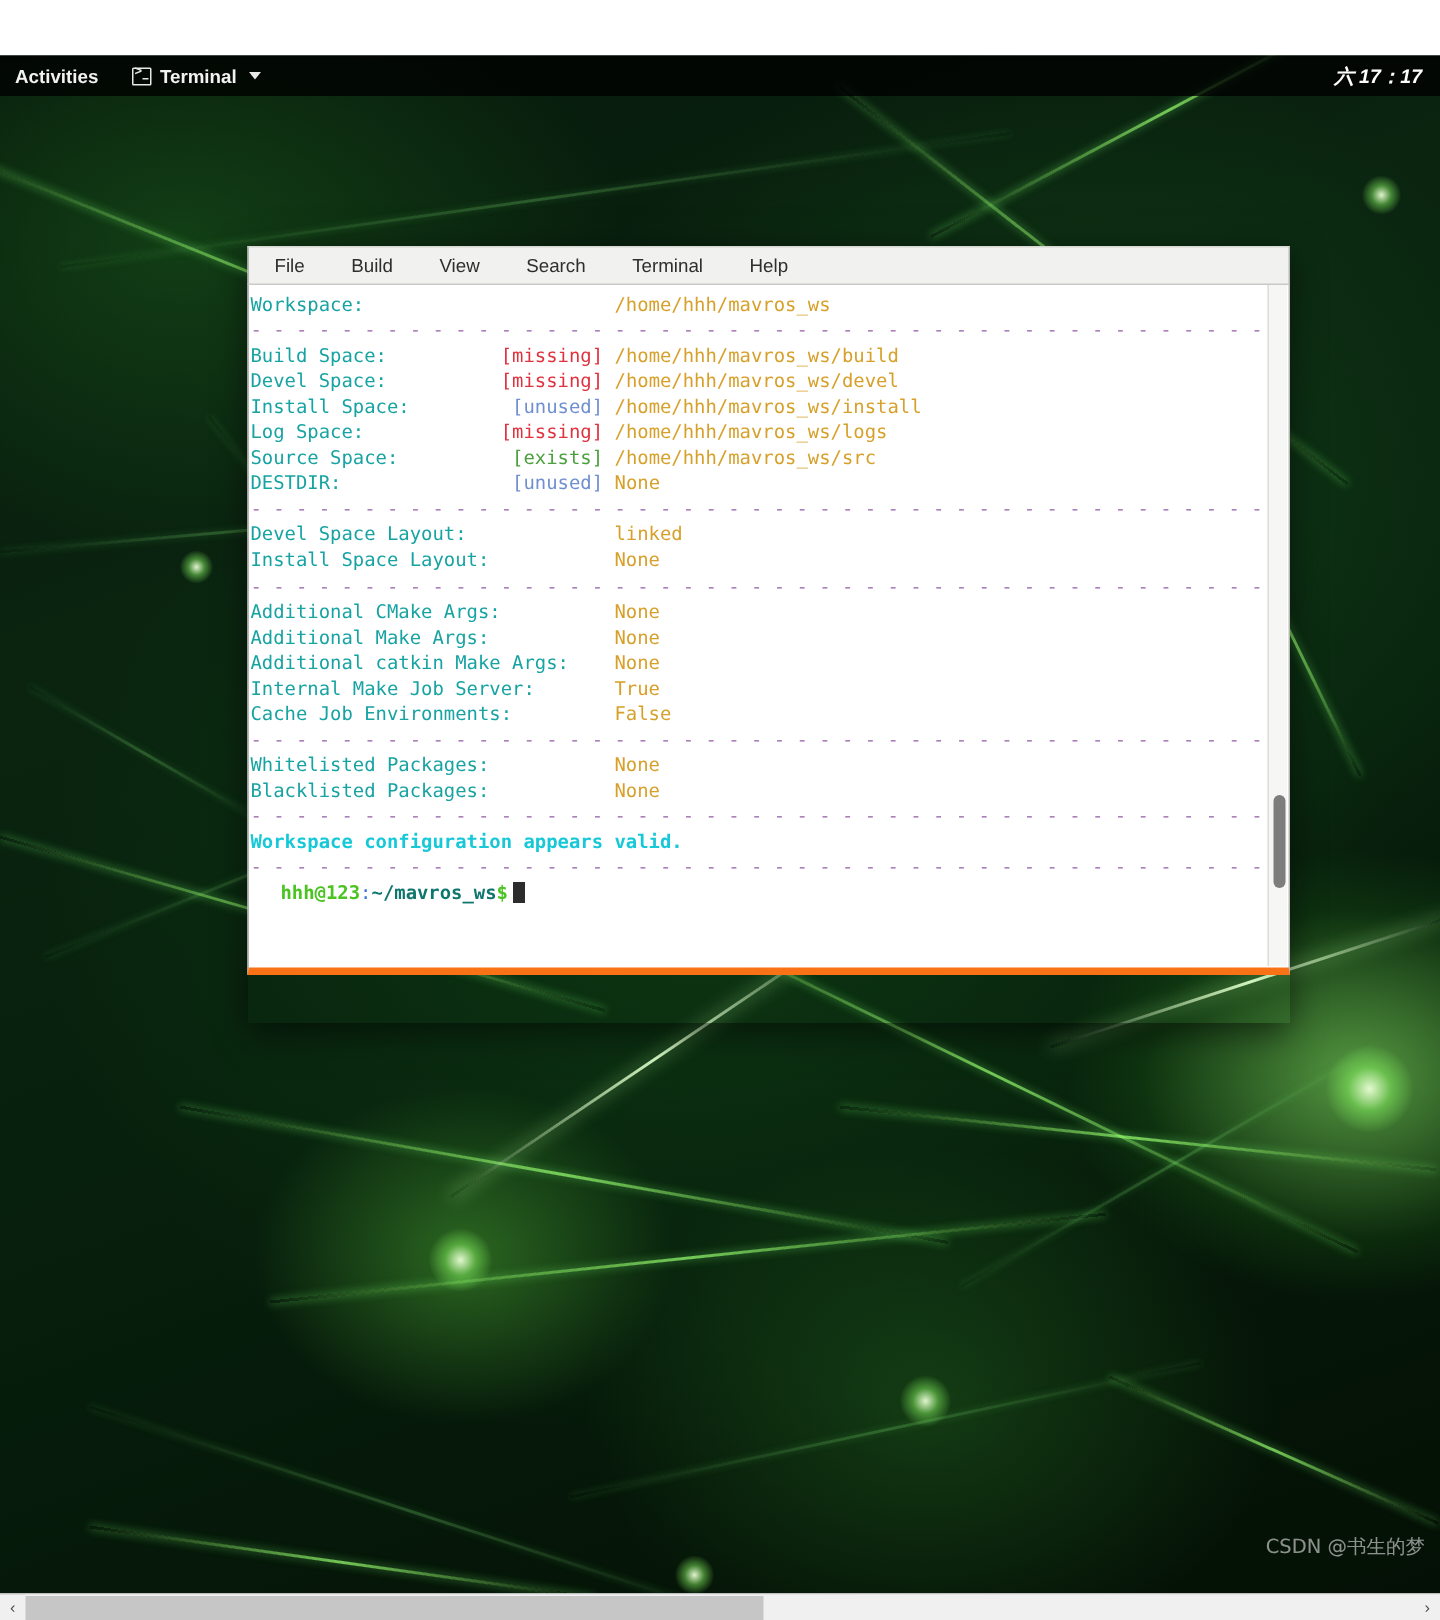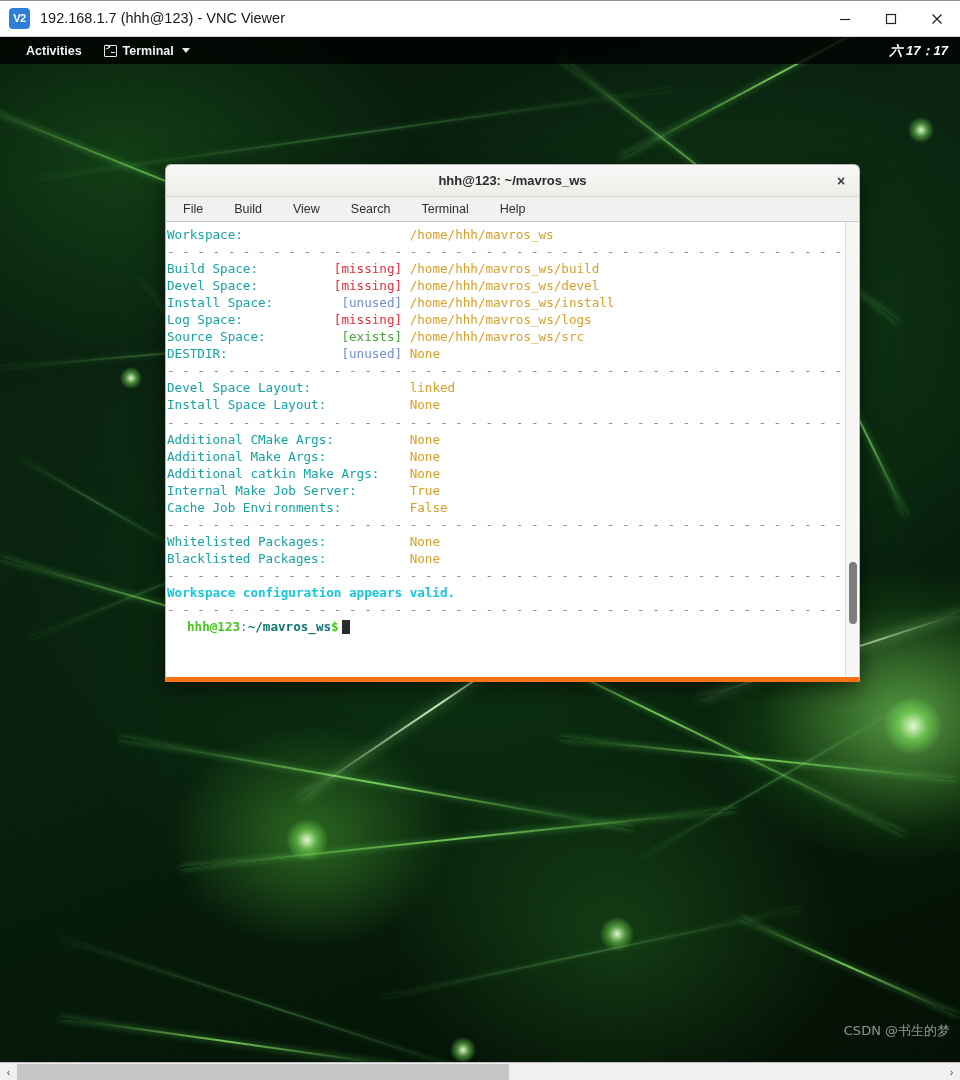--- a/index.html
+++ b/index.html
@@ -92,21 +92,21 @@
   }
 
   
   #gnome-topbar {
     position:absolute; left:0; top:0; width:960px; height:27px;
     background:rgba(0,0,0,0.78);
     display:flex; align-items:center;
     color:#f2f2f2; font-size:12.5px; font-weight:bold;
     z-index:4;
   }
-  #activities-button { margin-left:26px; cursor:default; }
+  #activities-button { margin-left:10px; cursor:default; }
   #app-menu {
     display:flex; align-items:center; gap:6px; margin-left:22px;
   }
   #terminal-app-icon {
     width:13px; height:12px; border:1.4px solid #e8e8e8; border-radius:1px;
     position:relative;
   }
   #terminal-app-icon::before{
     content:">"; position:absolute; left:1px; top:-2.5px;
     font-size:8.5px; color:#e8e8e8; font-family:"Liberation Mono", monospace;
@@ -227,43 +227,20 @@
     font-size:13px; color:rgba(225,225,225,0.62);
     font-family:"DejaVu Sans", sans-serif;
     z-index:7; pointer-events:none;
   }
 </style>
 </head>
 <body>
 
 <div id="vnc-window">
 
-  <div id="vnc-titlebar">
-    <div class="vnc-logo">V2</div>
-    <div id="vnc-title-text">192.168.1.7 (hhh@123) - VNC Viewer</div>
-
-    <div id="vnc-winbtns">
-      <div class="winbtn">
-        <svg width="16" height="16" viewBox="0 0 16 16">
-            <line x1="3" y1="8.5" x2="13" y2="8.5" stroke="#222" stroke-width="1.2"></line>
-          </svg>
-      </div>
-      <div class="winbtn">
-        <svg width="16" height="16" viewBox="0 0 16 16">
-            <rect x="3.5" y="3.5" width="9" height="9" fill="none" stroke="#222" stroke-width="1.2"></rect>
-          </svg>
-      </div>
-      <div class="winbtn">
-        <svg width="16" height="16" viewBox="0 0 16 16">
-            <line x1="3.5" y1="3.5" x2="12.5" y2="12.5" stroke="#222" stroke-width="1.3"></line>
-            <line x1="12.5" y1="3.5" x2="3.5" y2="12.5" stroke="#222" stroke-width="1.3"></line>
-          </svg>
-      </div>
-    </div>
-  </div>
   <div id="vnc-shadow"></div>
 
   <div id="remote-desktop">
     <div id="wallpaper">
 
       <div class="fil" style="left:-40px;  top:60px;   width:520px; transform:rotate(22deg);"></div>
       <div class="fil dim" style="left:40px; top:140px;  width:640px; transform:rotate(-8deg);"></div>
       <div class="fil" style="left:560px; top:20px;   width:430px; transform:rotate(38deg);"></div>
       <div class="fil dim" style="left:0px;   top:330px;  width:300px; transform:rotate(-5deg);"></div>
       <div class="fil" style="left:620px; top:120px;  width:360px; transform:rotate(-28deg);"></div>
@@ -297,24 +274,20 @@
       <div id="activities-button">Activities</div>
       <div id="app-menu">
         <div id="terminal-app-icon"></div>
         <span>Terminal</span>
         <span class="caret-down"></span>
       </div>
       <div id="gnome-clock">六 17：17</div>
     </div>
 
     <div id="terminal-window">
-      <div id="terminal-titlebar">
-        <div id="terminal-title-text">hhh@123: ~/mavros_ws</div>
-        <div id="terminal-close-button">×</div>
-      </div>
 
       <div id="terminal-menubar">
         <div class="menu-item">File</div>
         <div class="menu-item">Build</div>
         <div class="menu-item">View</div>
         <div class="menu-item">Search</div>
         <div class="menu-item">Terminal</div>
         <div class="menu-item">Help</div>
       </div>
 

